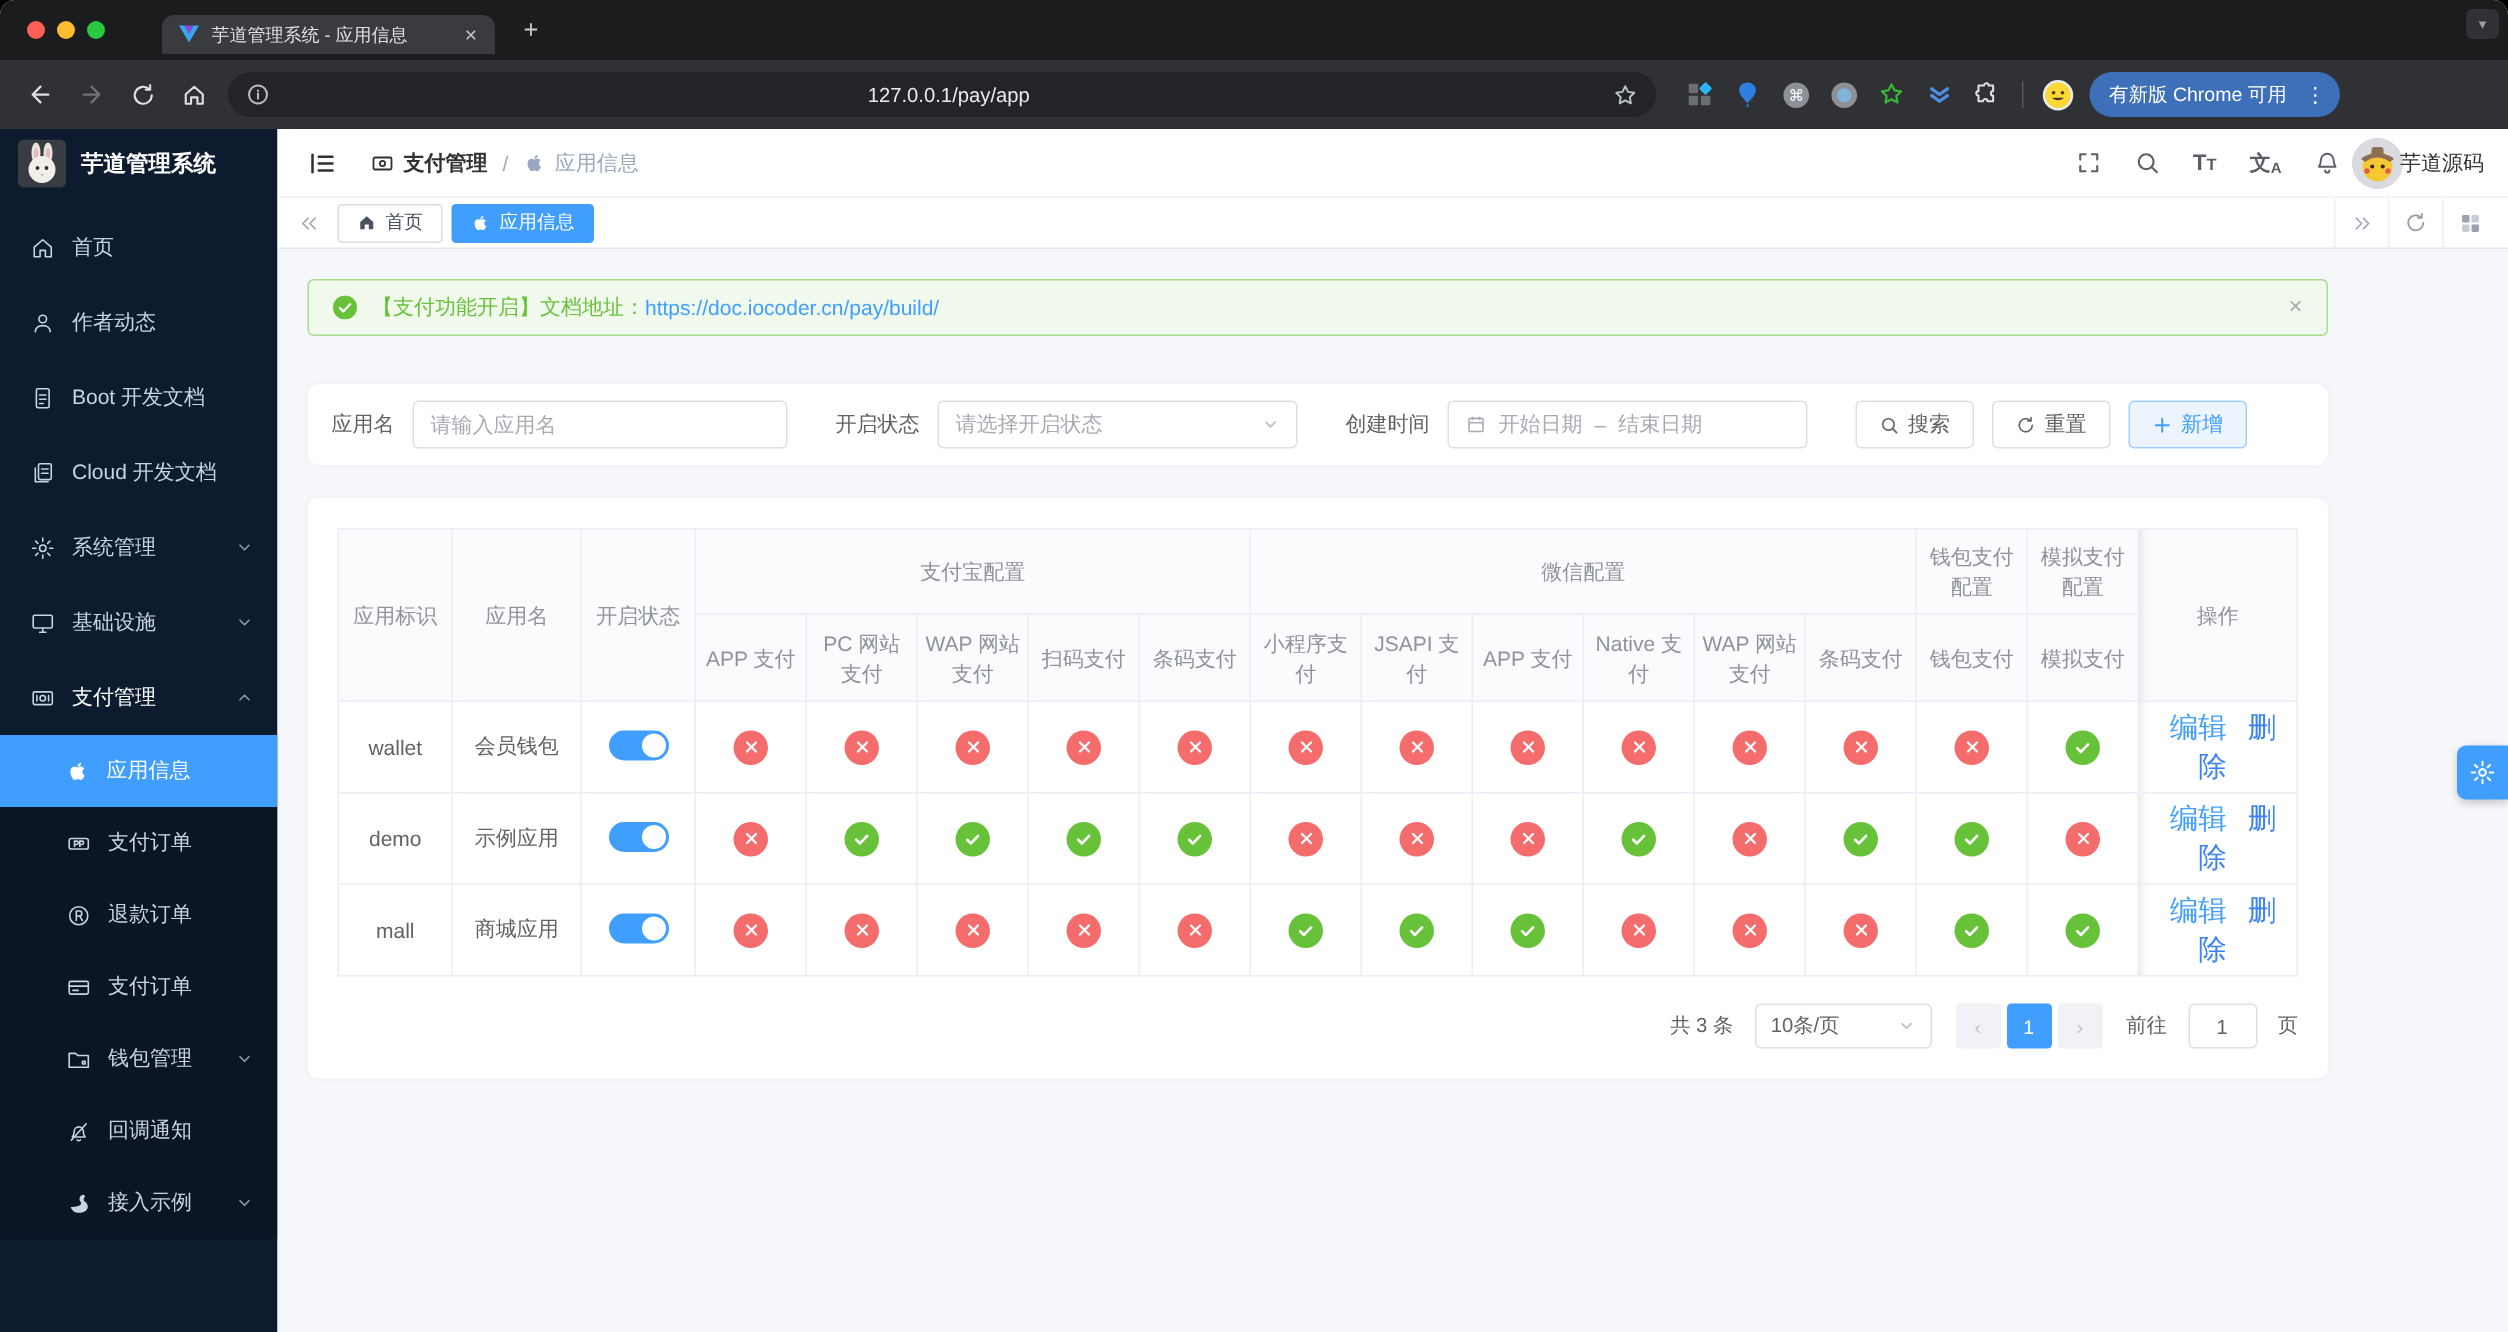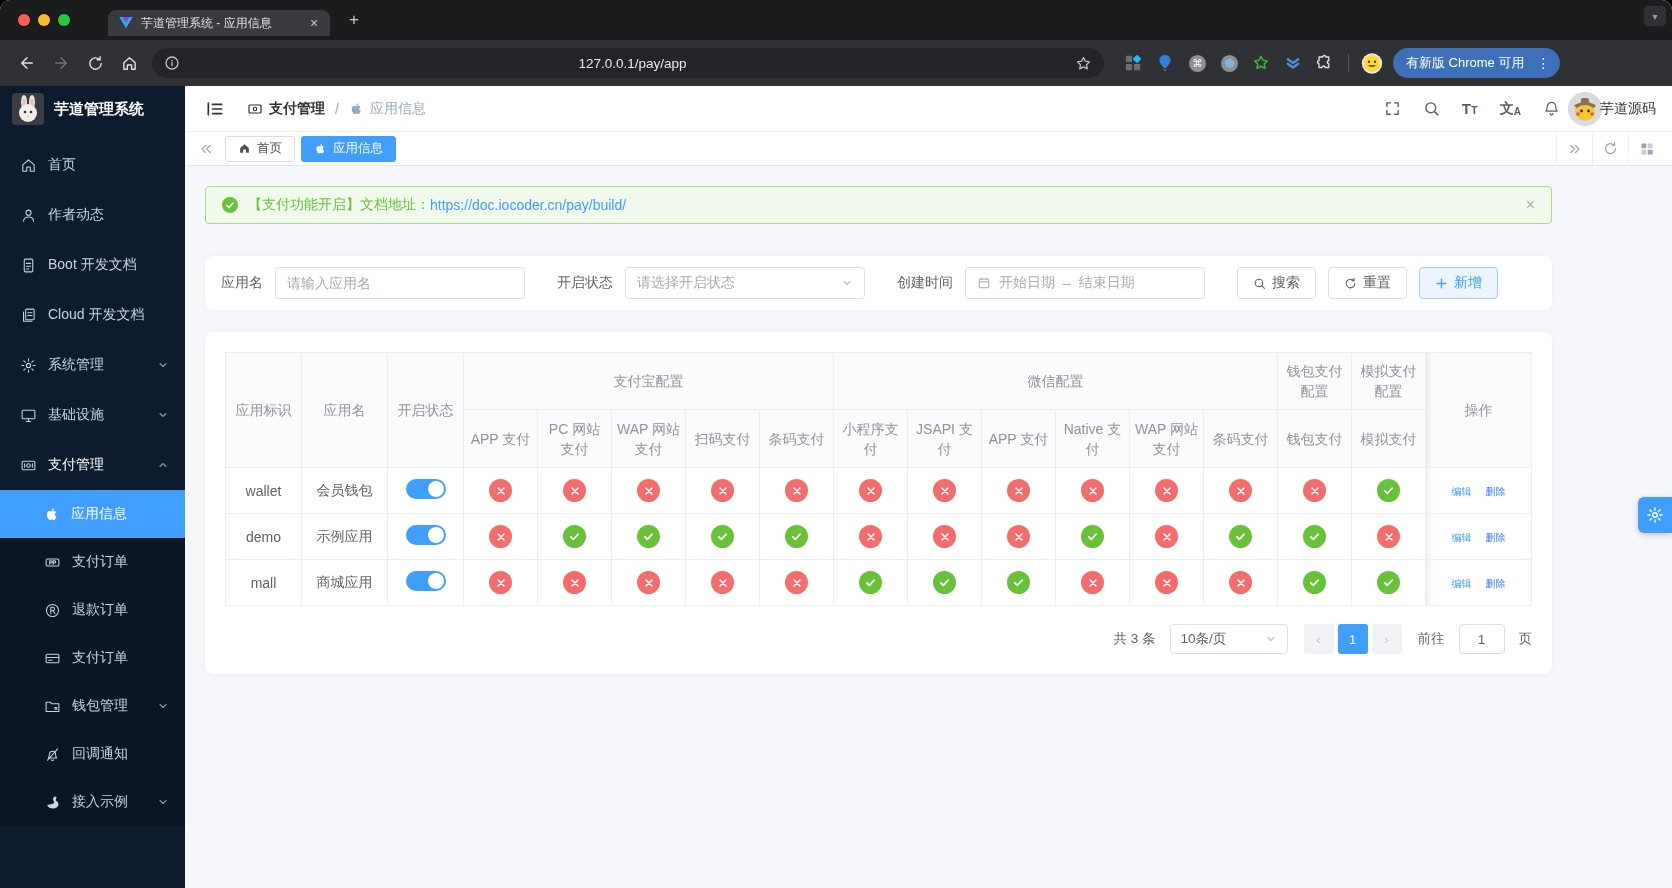--- a/index.html
+++ b/index.html
@@ -88,21 +88,21 @@
 
   
   .table-card { padding:20px; }
   table { border-collapse:collapse; width:100%; table-layout:fixed; font-size:14px; }
   th, td { border:1px solid #ebeef5; text-align:center; vertical-align:middle; }
   th { background:#fafbfc; color:#909399; font-weight:normal; padding:8px 4px; line-height:20px; }
   thead tr.grp th { height:56px; }
   thead tr.sub th { height:58px; }
   td { background:#fff; color:#606266; height:46px; padding:4px; }
   .op-col { box-shadow:inset 8px 0 8px -8px rgba(0,0,0,.15); }
-  td.op-col a { font-size:10px; text-decoration:none; margin:0 7px; }
+  td.op-col a { font-size:19px; text-decoration:none; margin:0 7px; }
   a.edit { color:#409eff; } a.del { color:#3b82f6; }
   .st { width:23px; height:23px; border-radius:50%; display:inline-flex; align-items:center; justify-content:center; }
   .st.yes { background:#67c23a; } .st.no { background:#f56c6c; }
   .switch { width:40px; height:20px; border-radius:10px; background:#409eff; display:inline-block; position:relative; cursor:pointer; }
   .switch::after { content:""; position:absolute; right:2px; top:2px; width:16px; height:16px; border-radius:50%; background:#fff; }
 
   
   .pager { display:flex; align-items:center; justify-content:flex-end; gap:14px; margin-top:18px; font-size:13.5px; color:#606266; }
   .psel { height:30px; width:118px; border:1px solid #dcdfe6; border-radius:4px; display:flex; align-items:center; justify-content:space-between; padding:0 10px; color:#606266; }
   .pg { min-width:30px; height:30px; border-radius:3px; background:#f0f2f5; color:#c0c4cc; display:inline-flex; align-items:center; justify-content:center; font-size:13px; margin:0 2px; cursor:pointer; }

